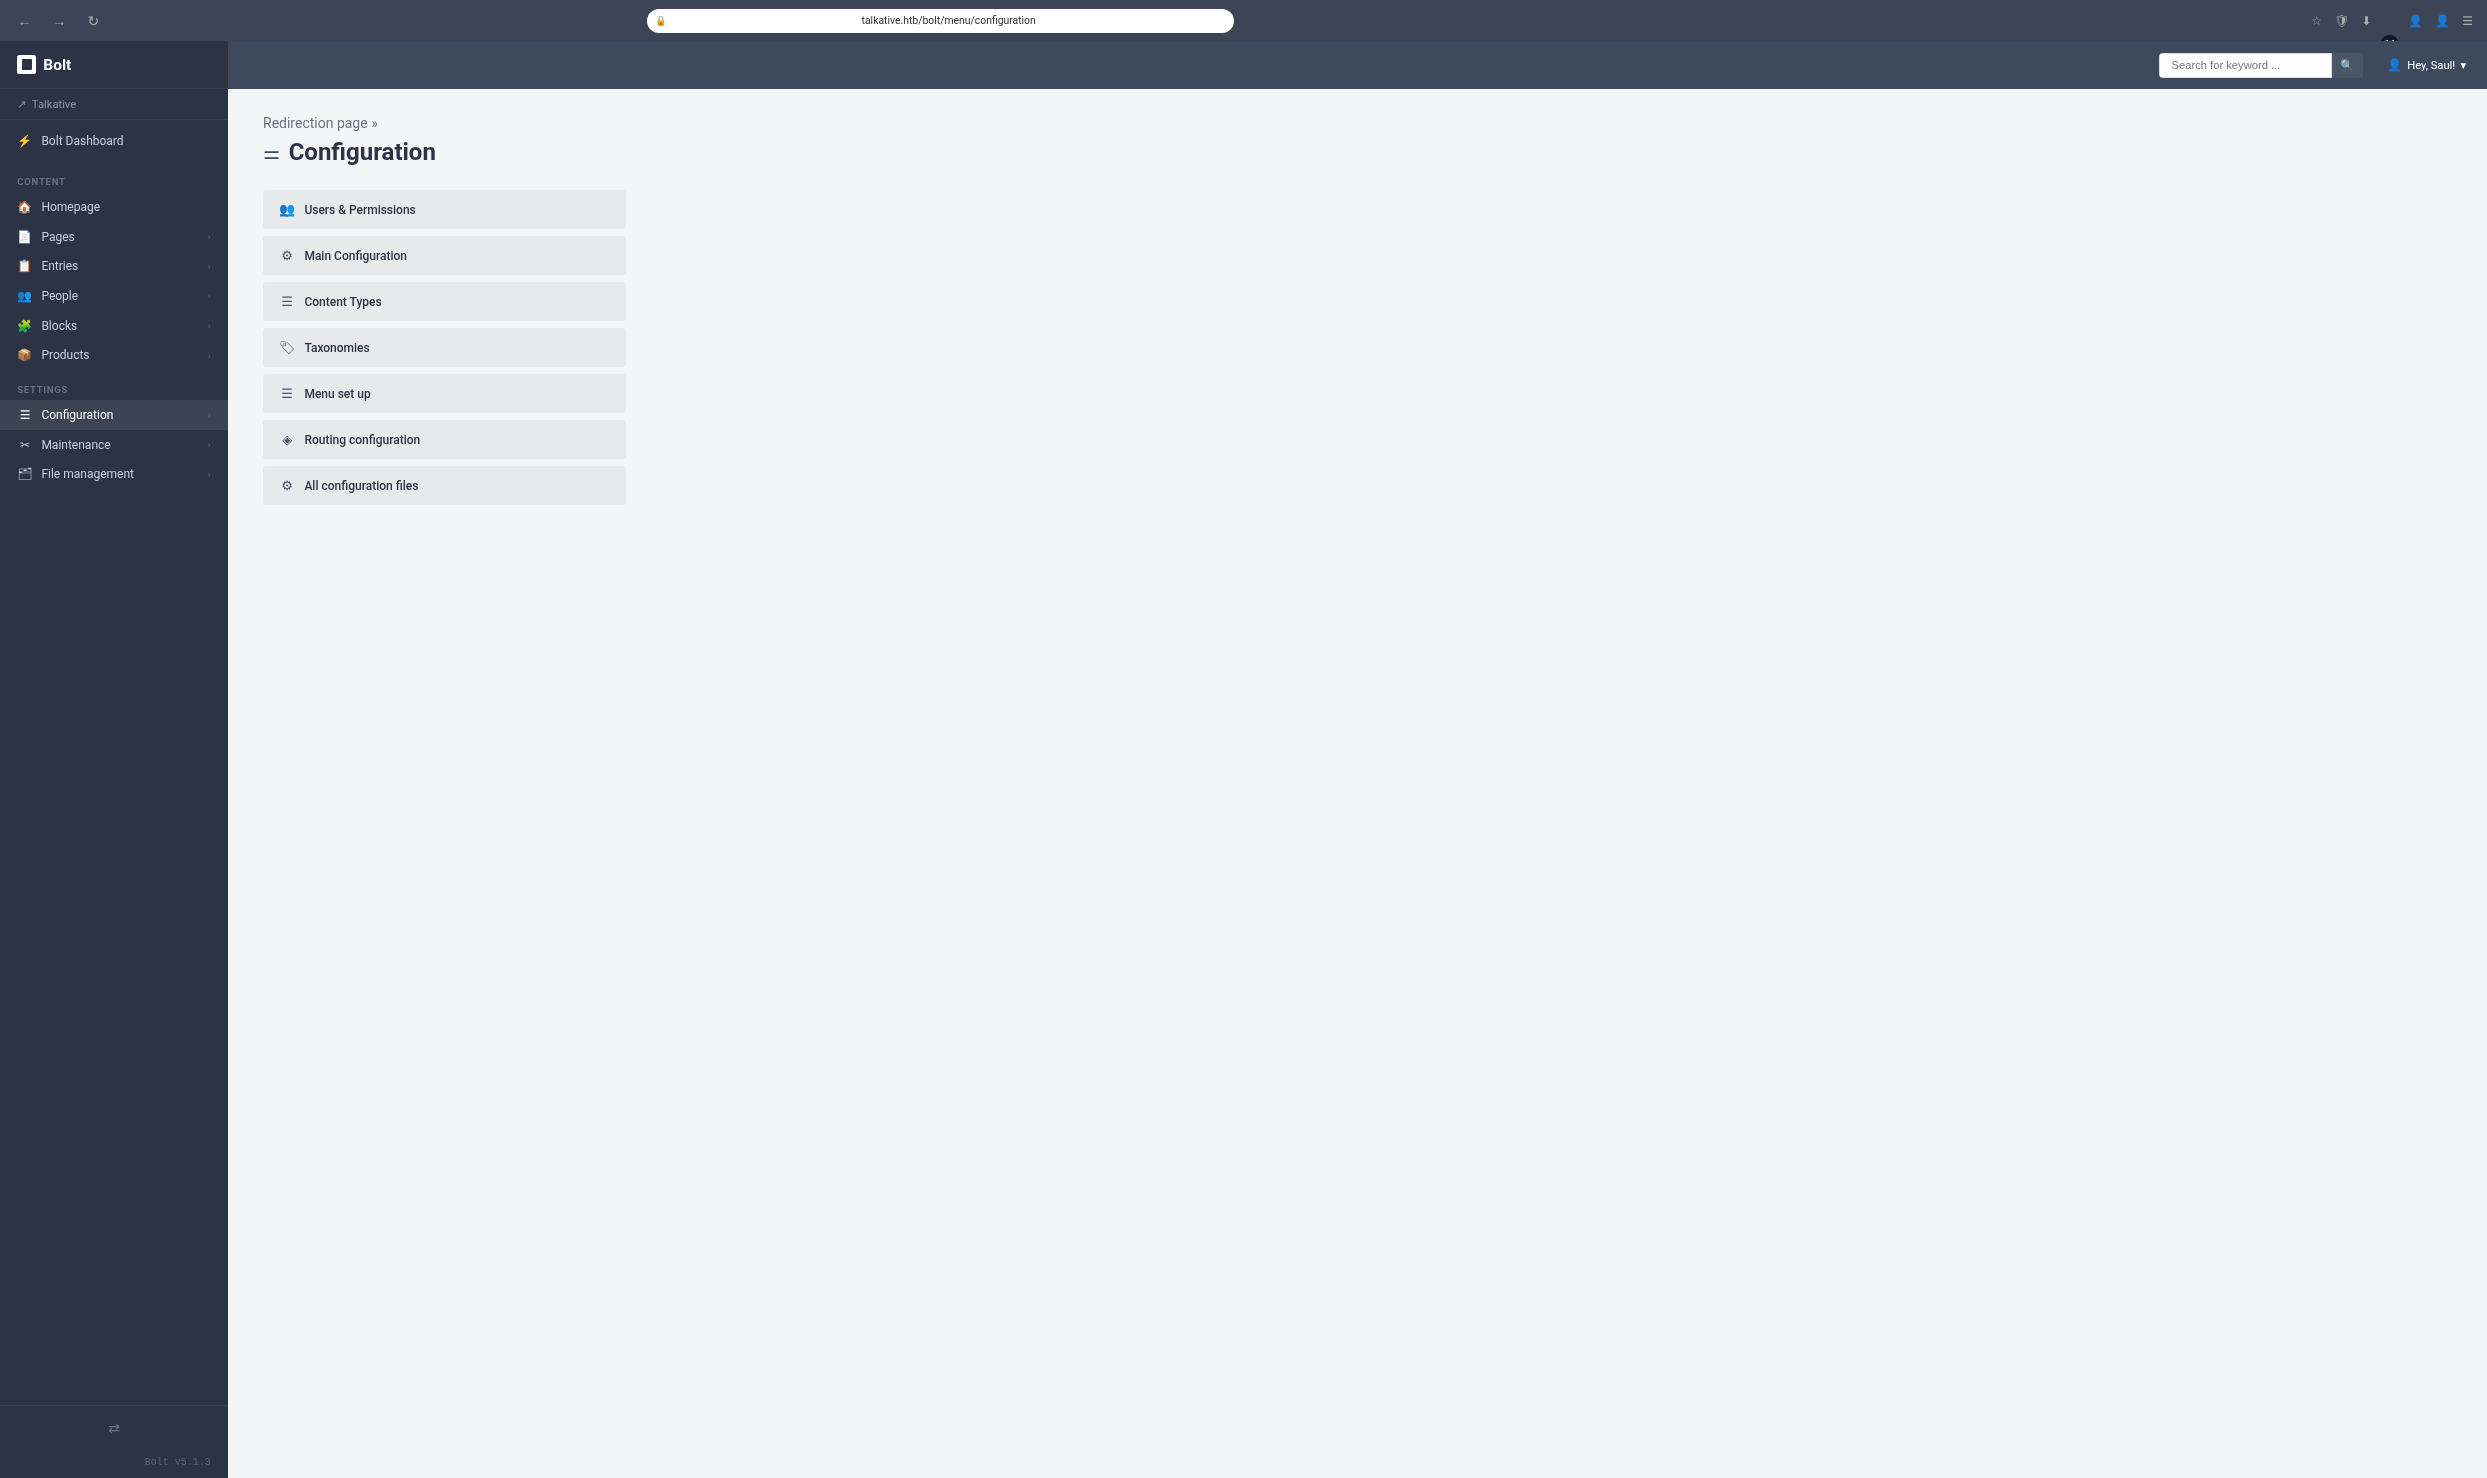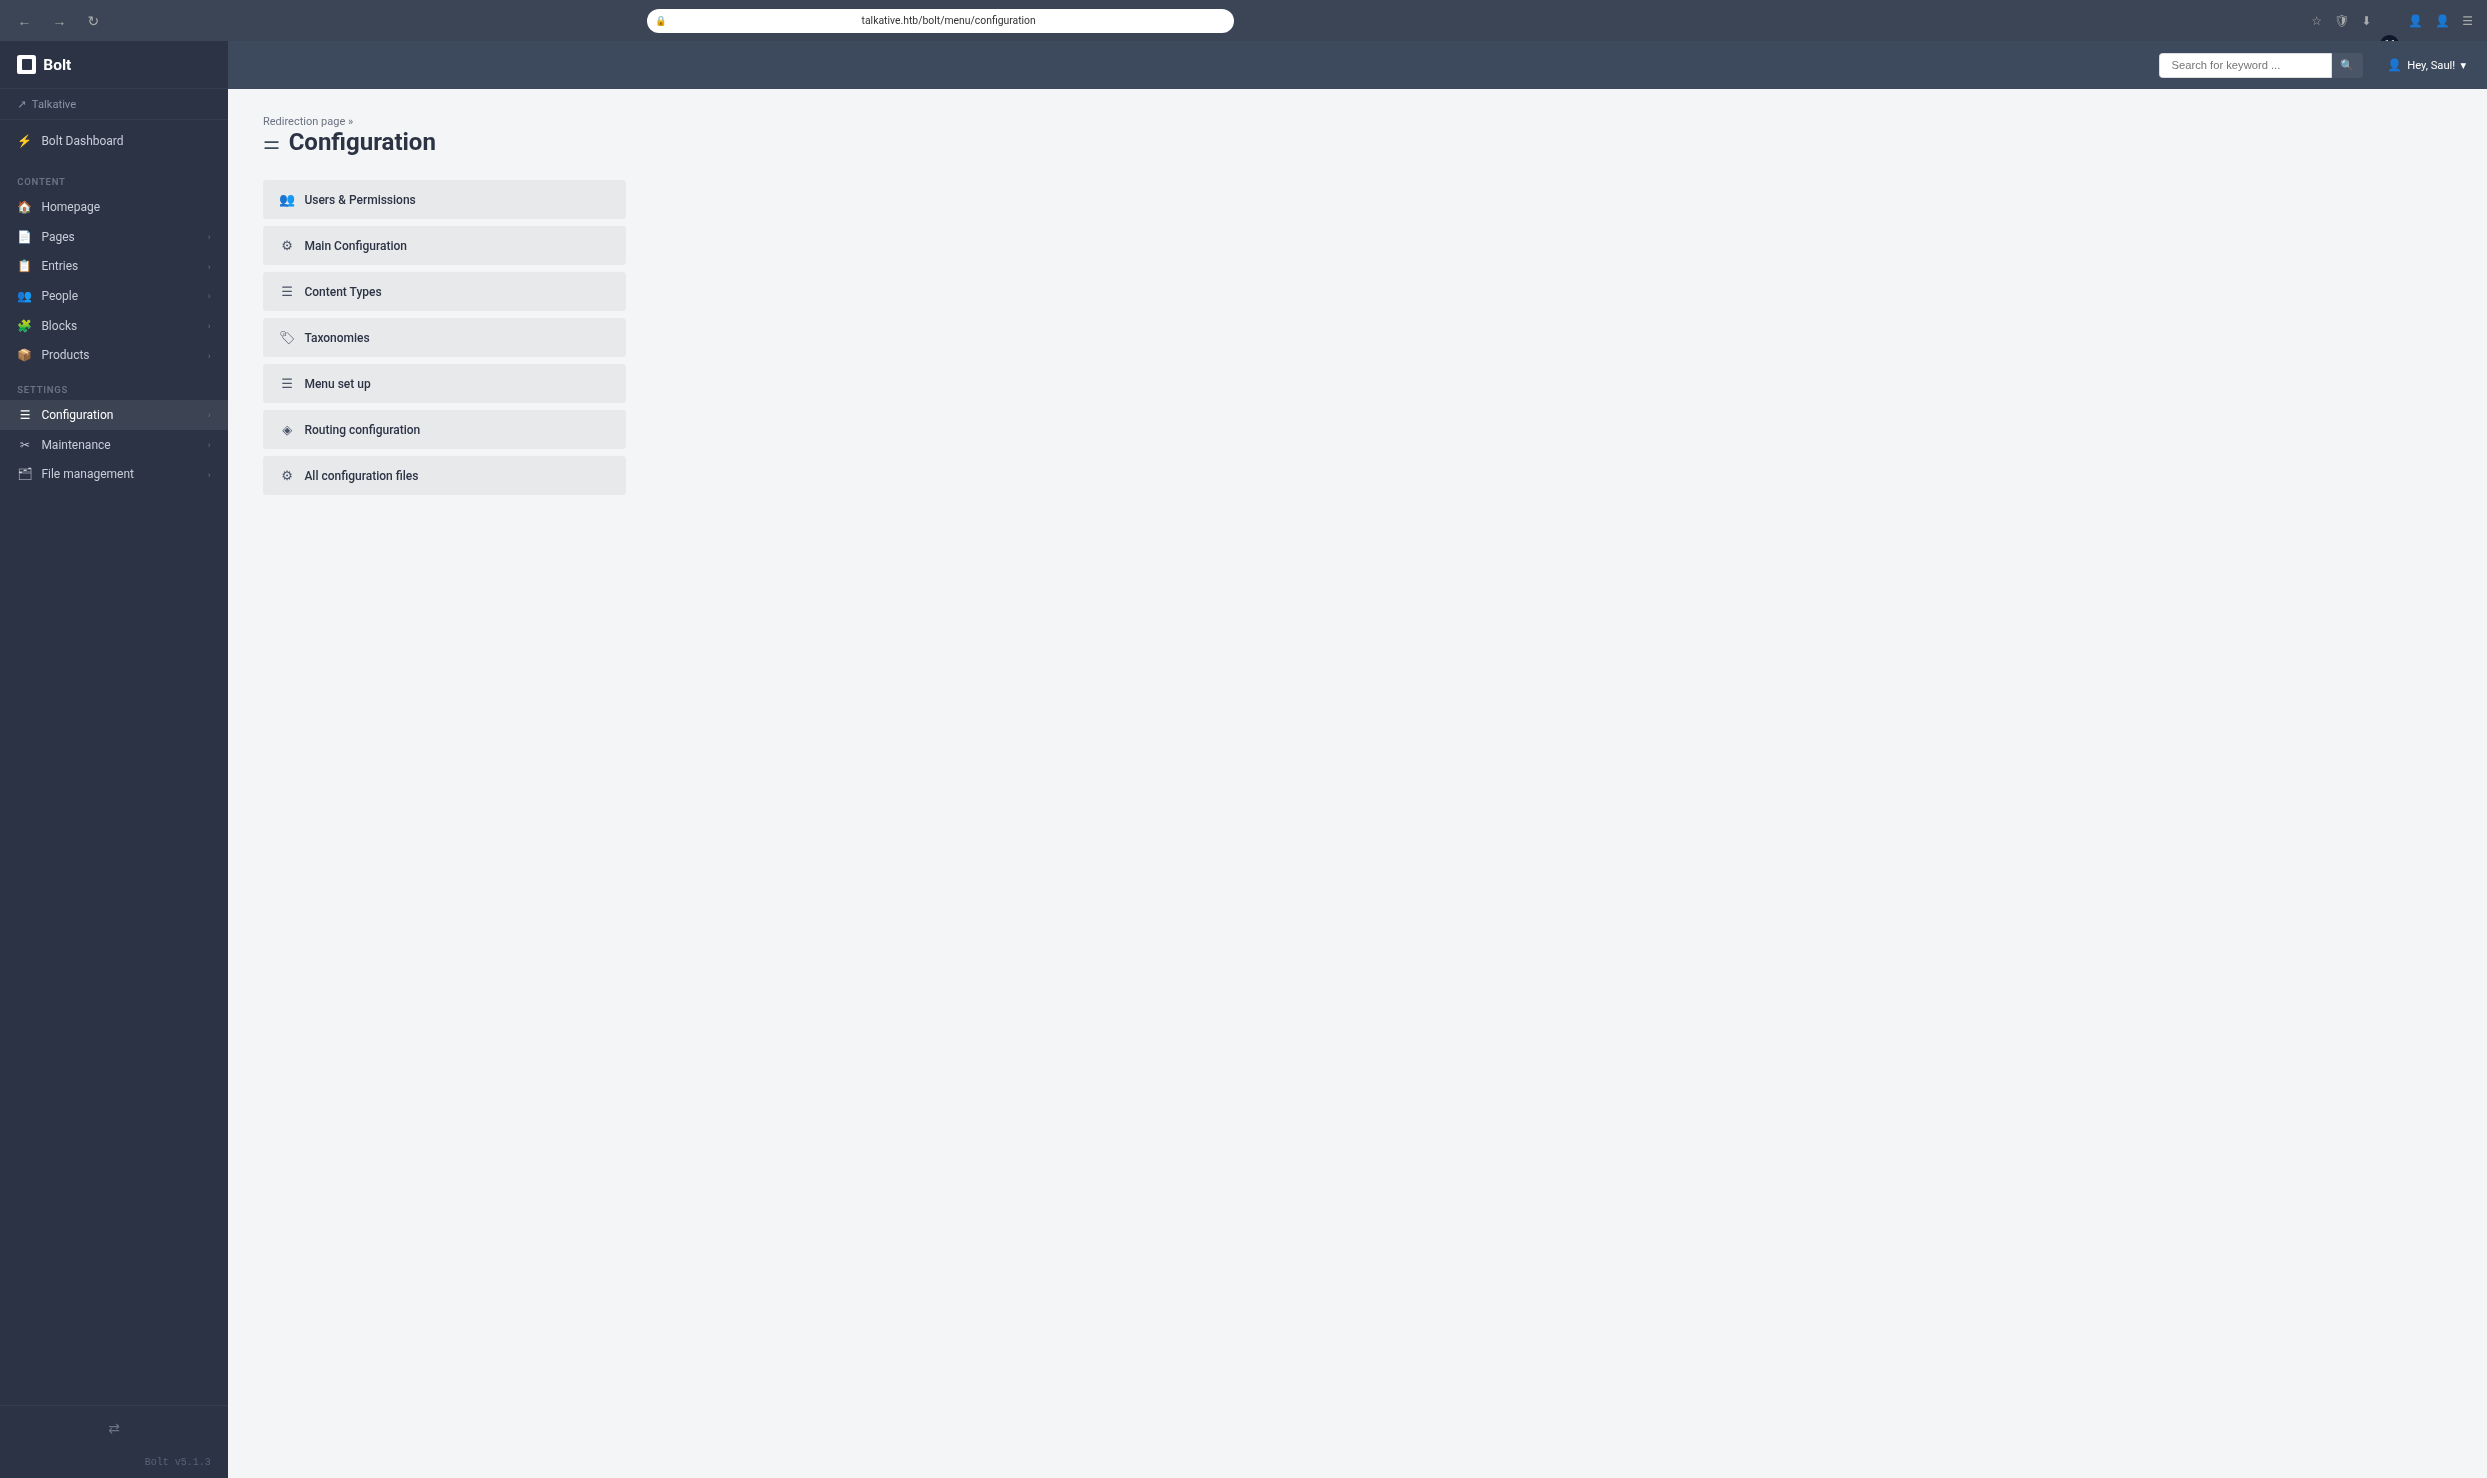--- a/index.html
+++ b/index.html
@@ -39,21 +39,21 @@
     
     .header { background: #3d4a5e; height: 48px; display: flex; align-items: center; padding: 0 21px; gap: 10.4px; flex-shrink: 0; }
     .header-search { display: flex; align-items: flex-end; margin-left: auto; }
     .search-input { background: #fff; border: 0.9px solid #ddd; border-radius: 3.5px 0 0 3.5px; padding: 5.2px 12px; font-size: 11.2px; color: #999; width: 173px; outline: none; }
     .search-btn { background: #4a5568; border: none; padding: 6px 8.6px; border-radius: 0 3.5px 3.5px 0; cursor: pointer; color: #fff; font-size: 11.2px; }
     .header-user { display: flex; align-items: center; gap: 5.2px; color: #fff; font-size: 11.2px; margin-left: 14px; cursor: pointer; }
     .header-user-icon { font-size: 12px; color: #c8cdd8; }
 
     
     .main { flex: 1; overflow-y: auto; padding: 26px 35px; background: #f4f5f6; }
-    .breadcrumb { font-size: 11px; color: #6b7280; }
+    .breadcrumb { font-size: 14px; color: #6b7280; margin-bottom: 7px; }
     .breadcrumb a { color: #6b7280; text-decoration: none; }
     .page-title-row { display: flex; align-items: center; gap: 8.6px; margin-bottom: 24px; }
     .page-title-icon { font-size: 19px; color: #3d4a5e; }
     .page-title { font-size: 24px; font-weight: 700; color: #2c3345; }
 
     
     .config-list { display: flex; flex-direction: column; gap: 7px; max-width: 363px; }
     .config-item { background: #e8e9eb; border: none; border-radius: 3.5px; padding: 12px 15.5px; display: flex; align-items: center; gap: 8.6px; cursor: pointer; text-align: left; font-size: 12px; color: #2c3345; font-weight: 500; transition: background 0.15s; text-decoration: none; }
     .config-item-icon { font-size: 13px; color: #4a5568; width: 17.3px; text-align: center; }
   </style>

